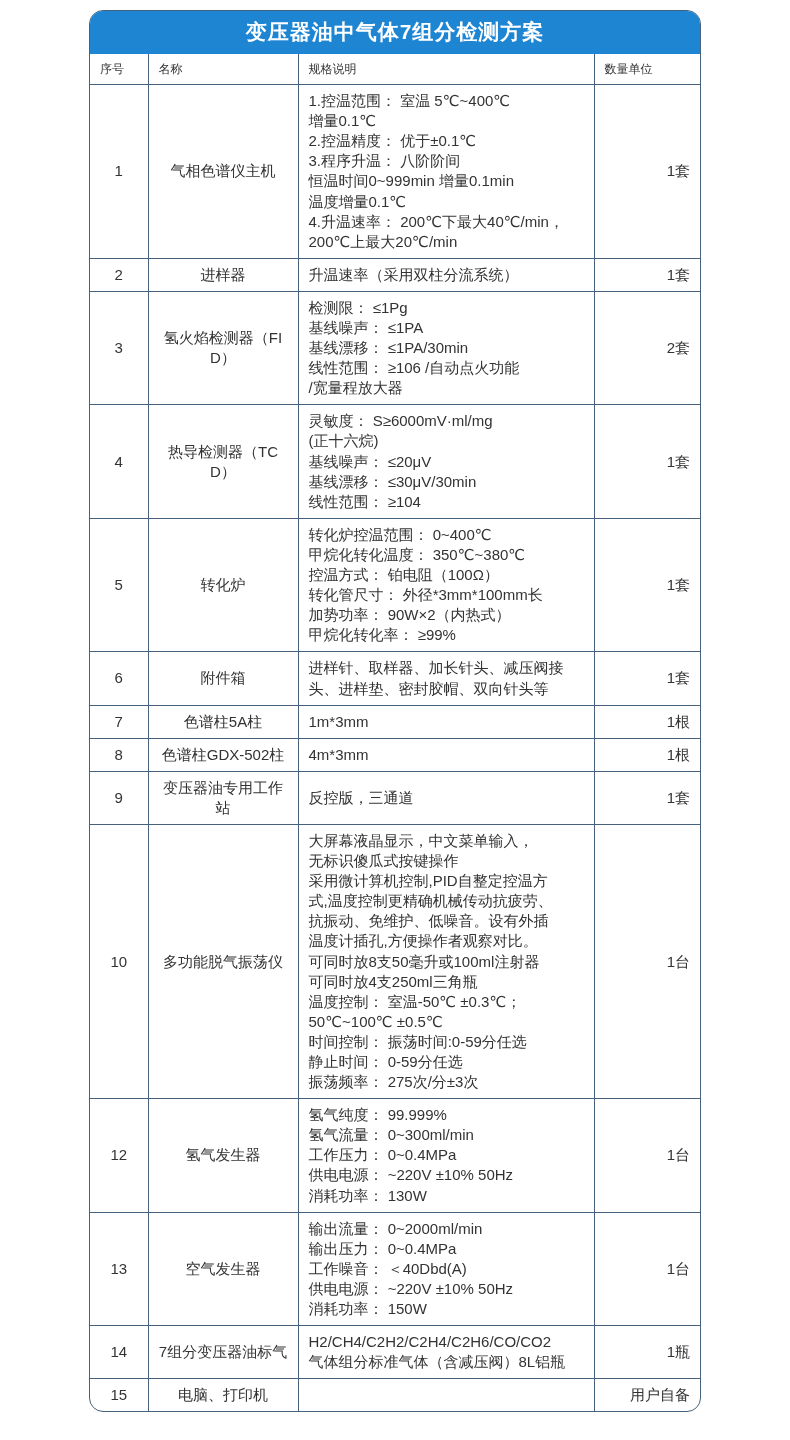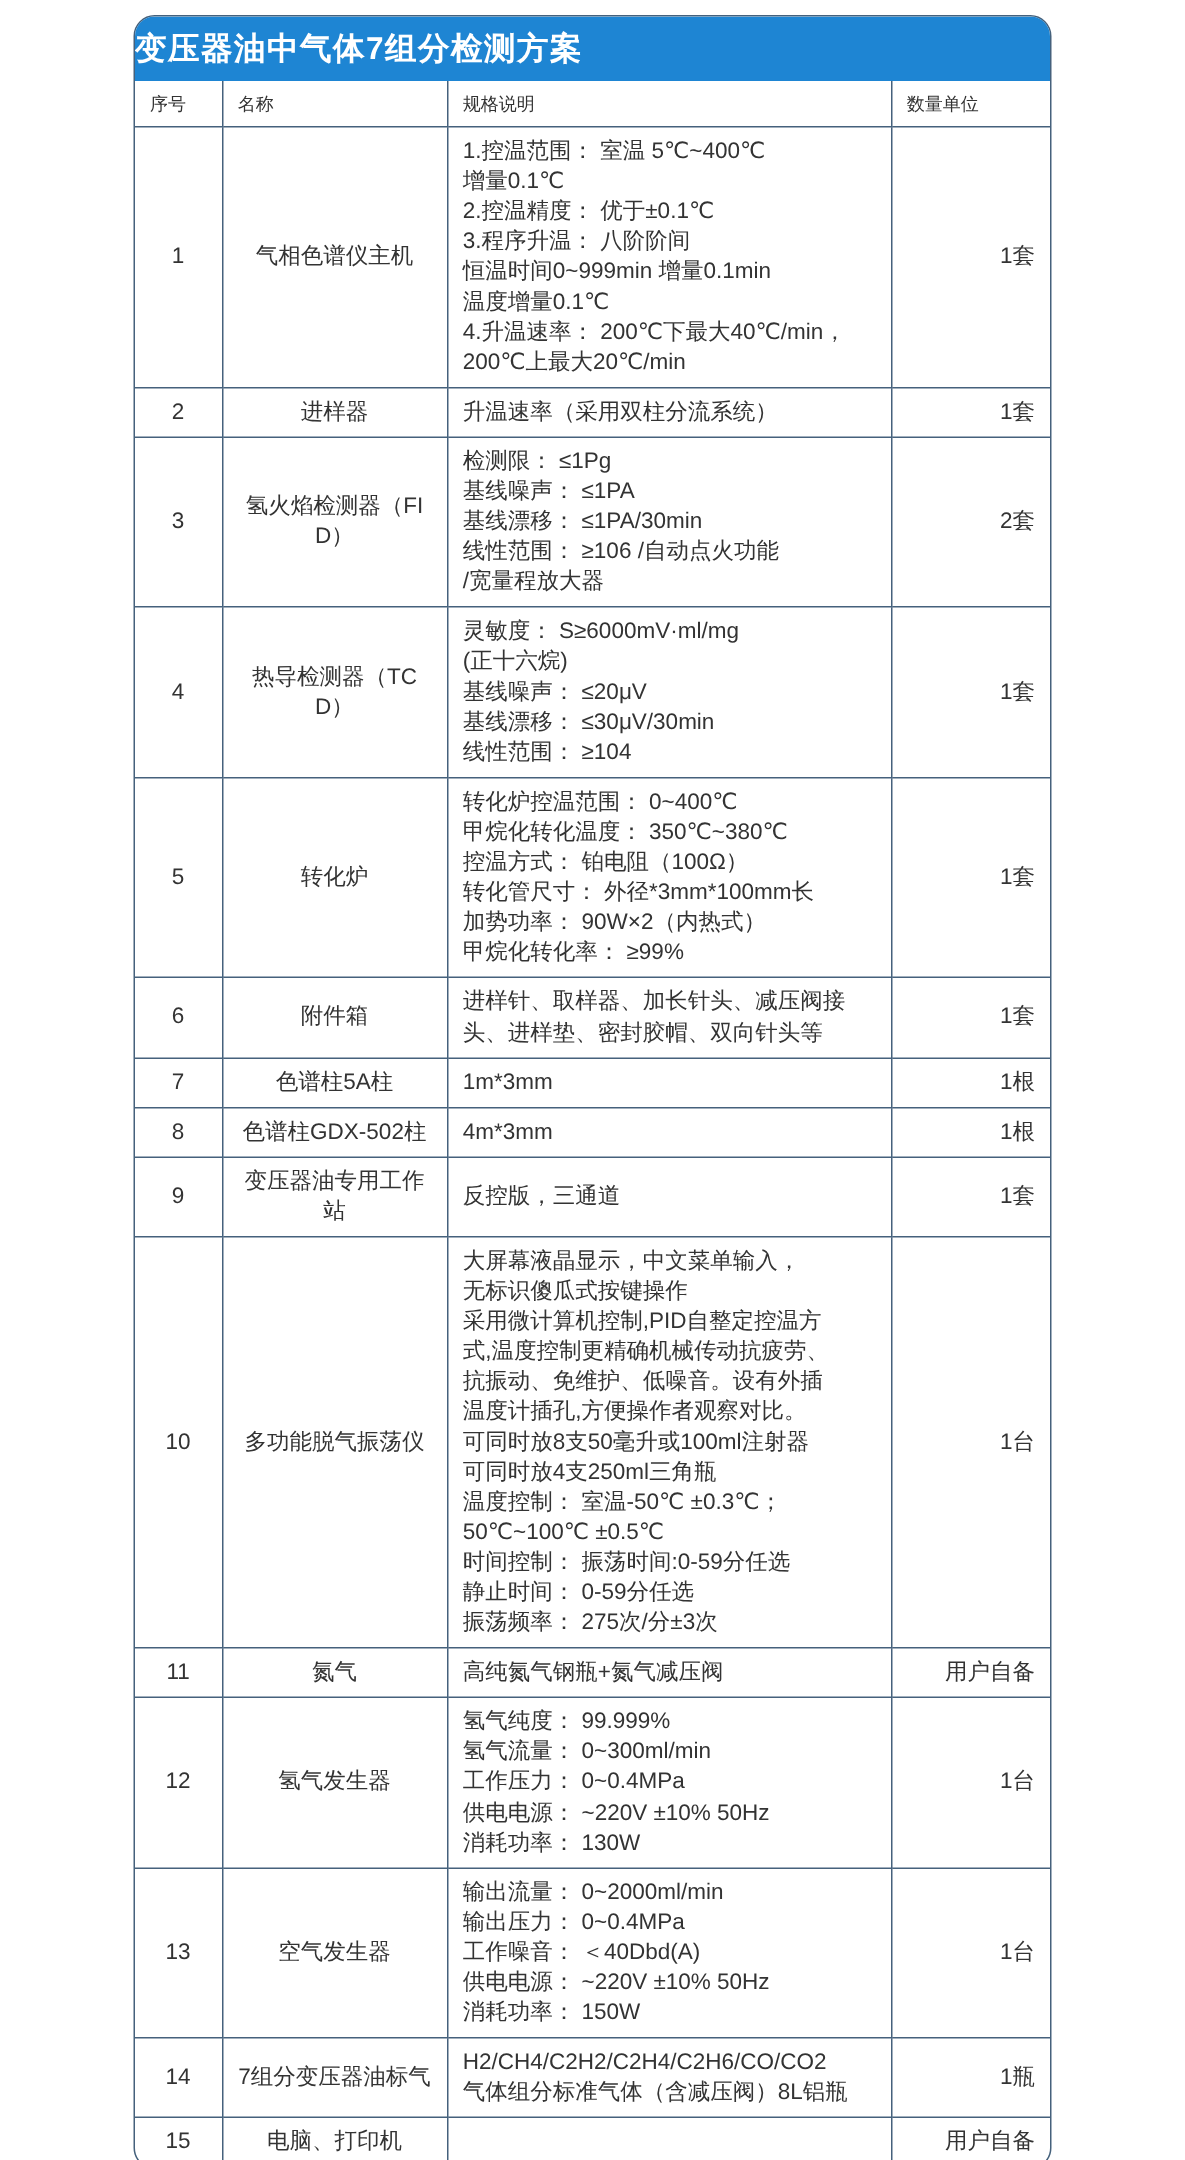--- a/index.html
+++ b/index.html
@@ -20,21 +20,21 @@
     border: 1px solid #45617c;
     border-radius: 14px;
     overflow: hidden;
     background: #ffffff;
   }
   .title-bar {
     background: #1e85d3;
     color: #ffffff;
     font-size: 21px;
     font-weight: bold;
-    text-align: left;
+    text-align: center;
     padding: 7px 0 8px 0;
     letter-spacing: 1px;
   }
   table.spec-table {
     width: 100%;
     border-collapse: collapse;
     table-layout: fixed;
     font-size: 15px;
     color: #333333;
   }
@@ -186,26 +186,20 @@
 可同时放8支50毫升或100ml注射器
 可同时放4支250ml三角瓶
 温度控制： 室温-50℃ ±0.3℃；
 50℃~100℃ ±0.5℃
 时间控制： 振荡时间:0-59分任选
 静止时间： 0-59分任选
 振荡频率： 275次/分±3次</td>
     <td class="cell-qty">1台</td>
   </tr>
 
-  <tr>
-    <td class="cell-no">11</td>
-    <td class="cell-name">氮气</td>
-    <td class="cell-spec">高纯氮气钢瓶+氮气减压阀</td>
-    <td class="cell-qty">用户自备</td>
-  </tr>
 
   <tr>
     <td class="cell-no">12</td>
     <td class="cell-name">氢气发生器</td>
     <td class="cell-spec">氢气纯度： 99.999%
 氢气流量： 0~300ml/min
 工作压力： 0~0.4MPa
 供电电源： ~220V ±10% 50Hz
 消耗功率： 130W</td>
     <td class="cell-qty">1台</td>

